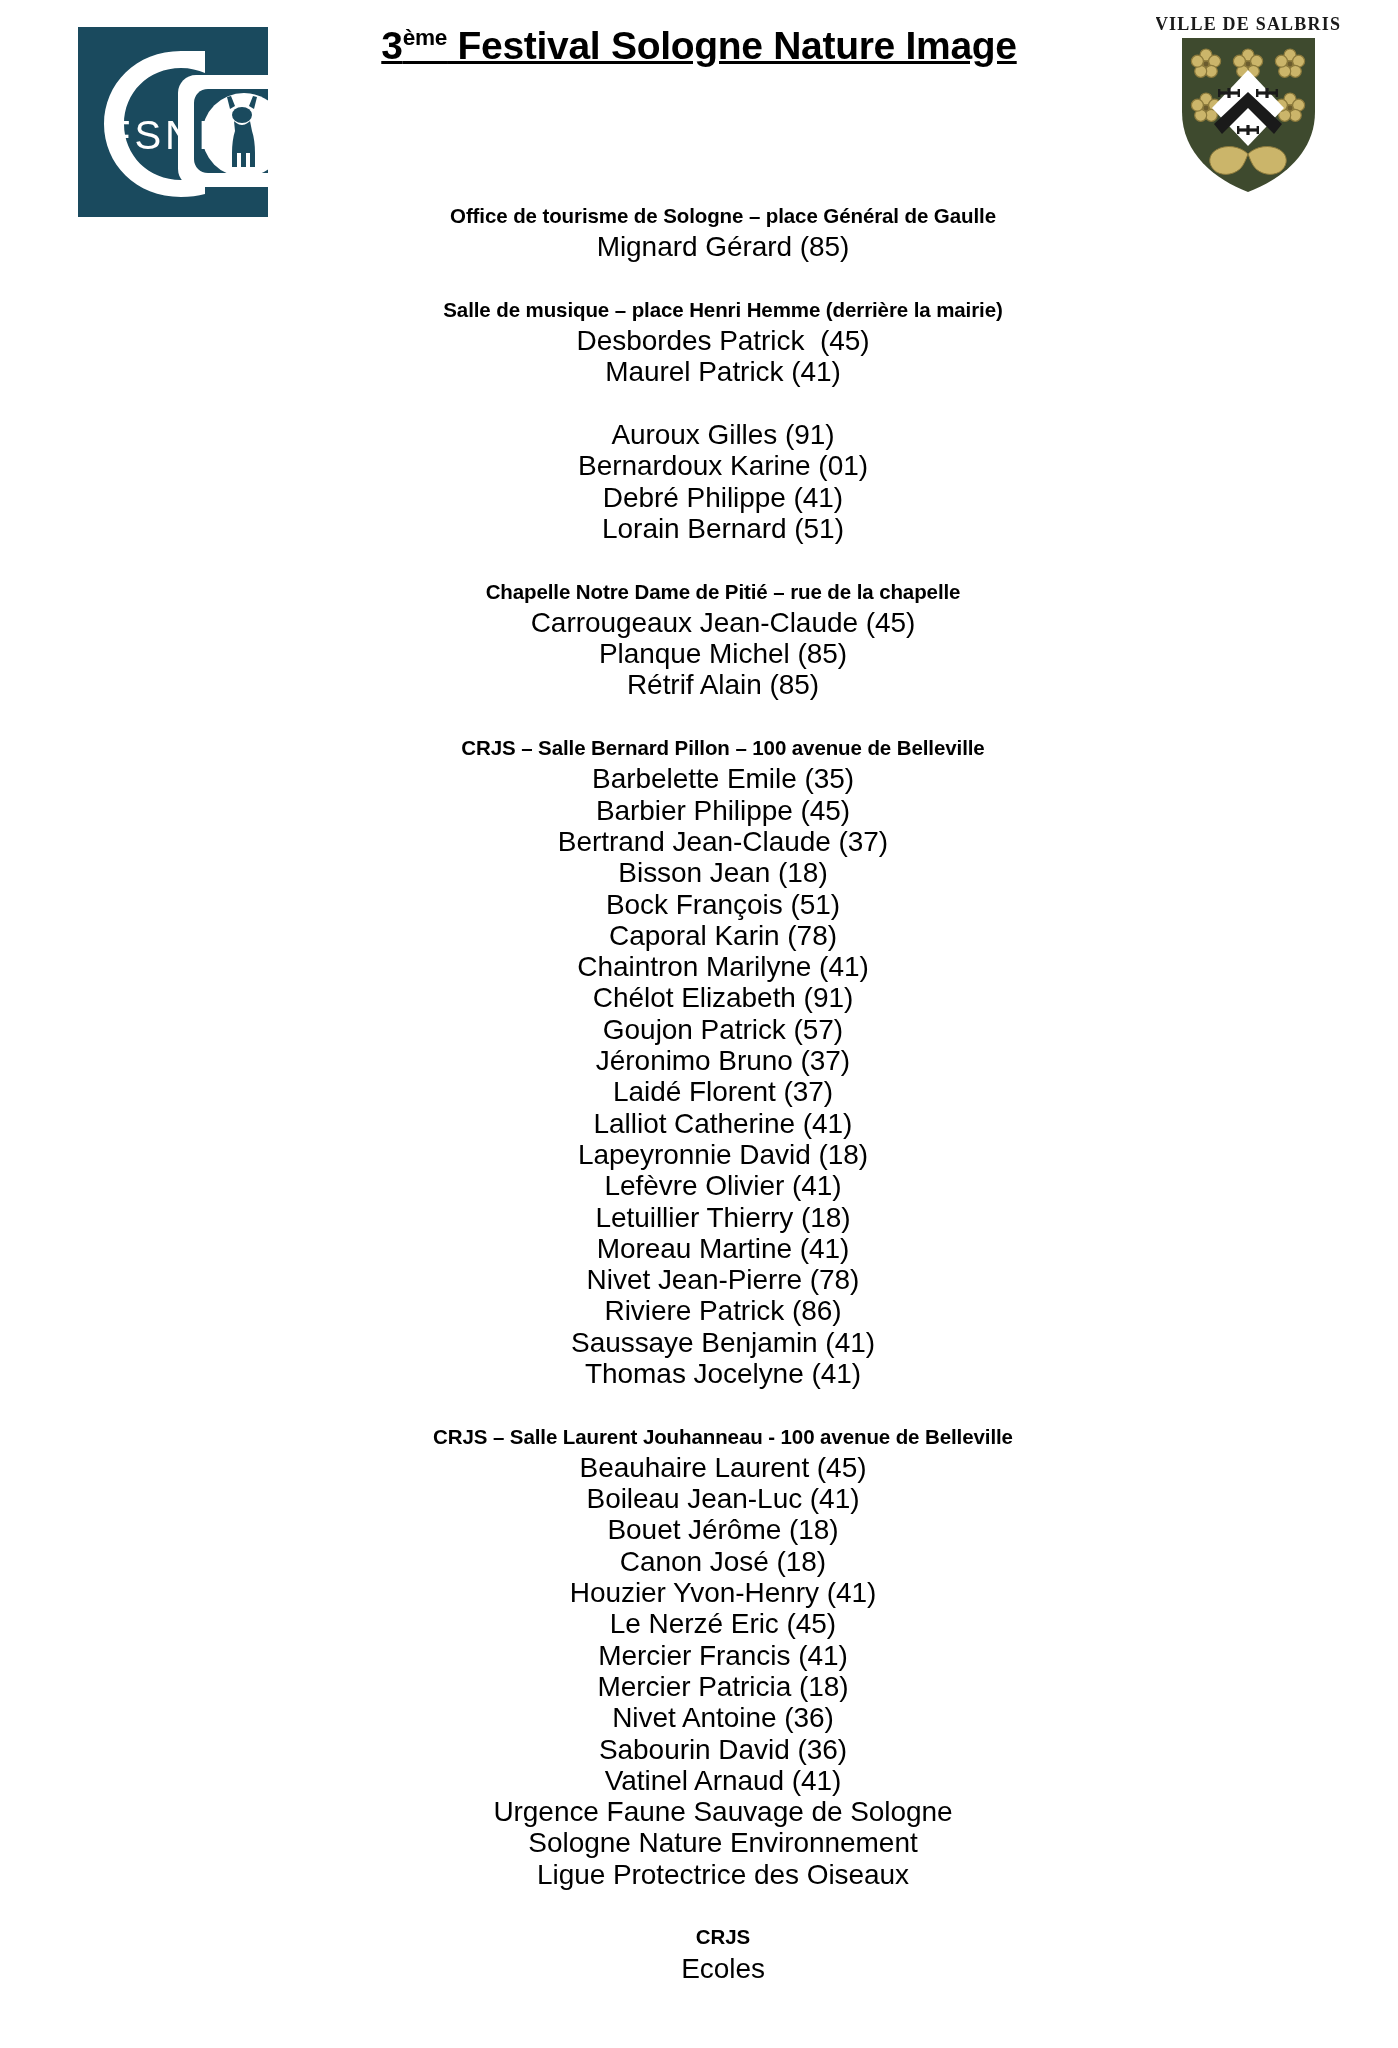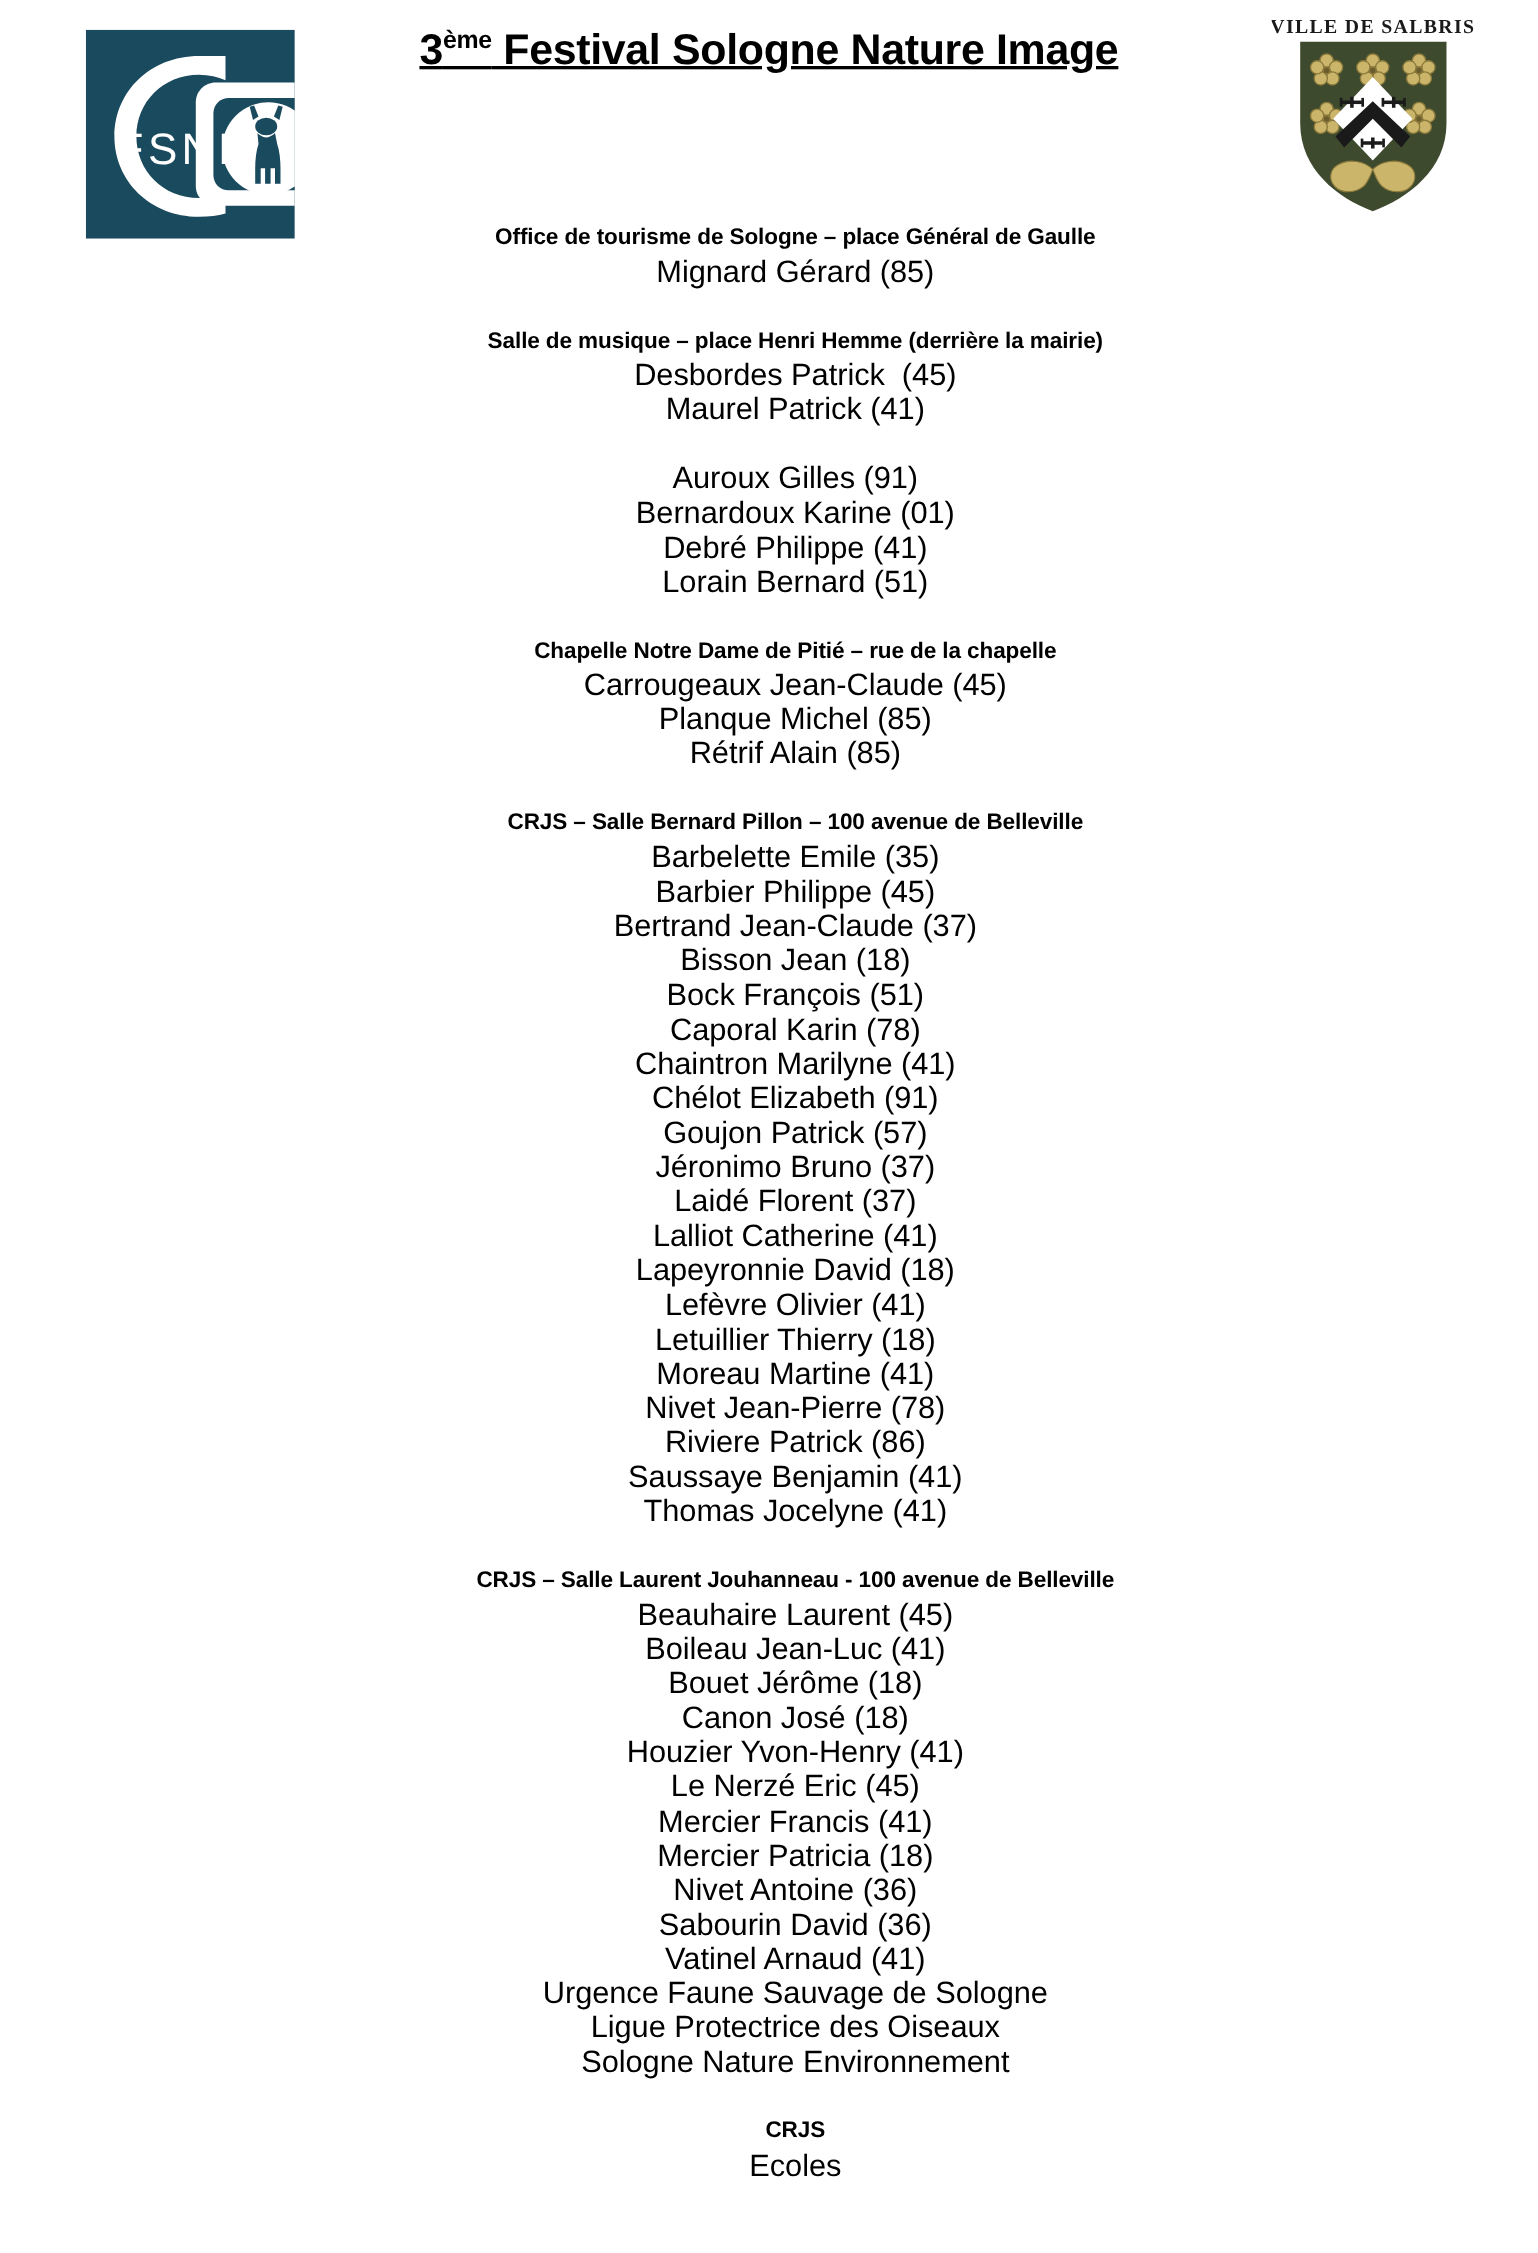--- a/index.html
+++ b/index.html
@@ -350,21 +350,21 @@
       <div class="exhibitor">Bouet Jérôme (18)</div>
       <div class="exhibitor">Canon José (18)</div>
       <div class="exhibitor">Houzier Yvon-Henry (41)</div>
       <div class="exhibitor">Le Nerzé Eric (45)</div>
       <div class="exhibitor">Mercier Francis (41)</div>
       <div class="exhibitor">Mercier Patricia (18)</div>
       <div class="exhibitor">Nivet Antoine (36)</div>
       <div class="exhibitor">Sabourin David (36)</div>
       <div class="exhibitor">Vatinel Arnaud (41)</div>
       <div class="exhibitor">Urgence Faune Sauvage de Sologne</div>
+      <div class="exhibitor">Sologne Nature Environnement</div>
       <div class="exhibitor">Ligue Protectrice des Oiseaux</div>
-      <div class="exhibitor">Sologne Nature Environnement</div>
     </div>
     <div class="spacer"></div>
     <div class="venue-block">
       <div class="venue-name">CRJS</div>
       <div class="exhibitor">Ecoles</div>
     </div>
   </div>
 
 </body></html>

